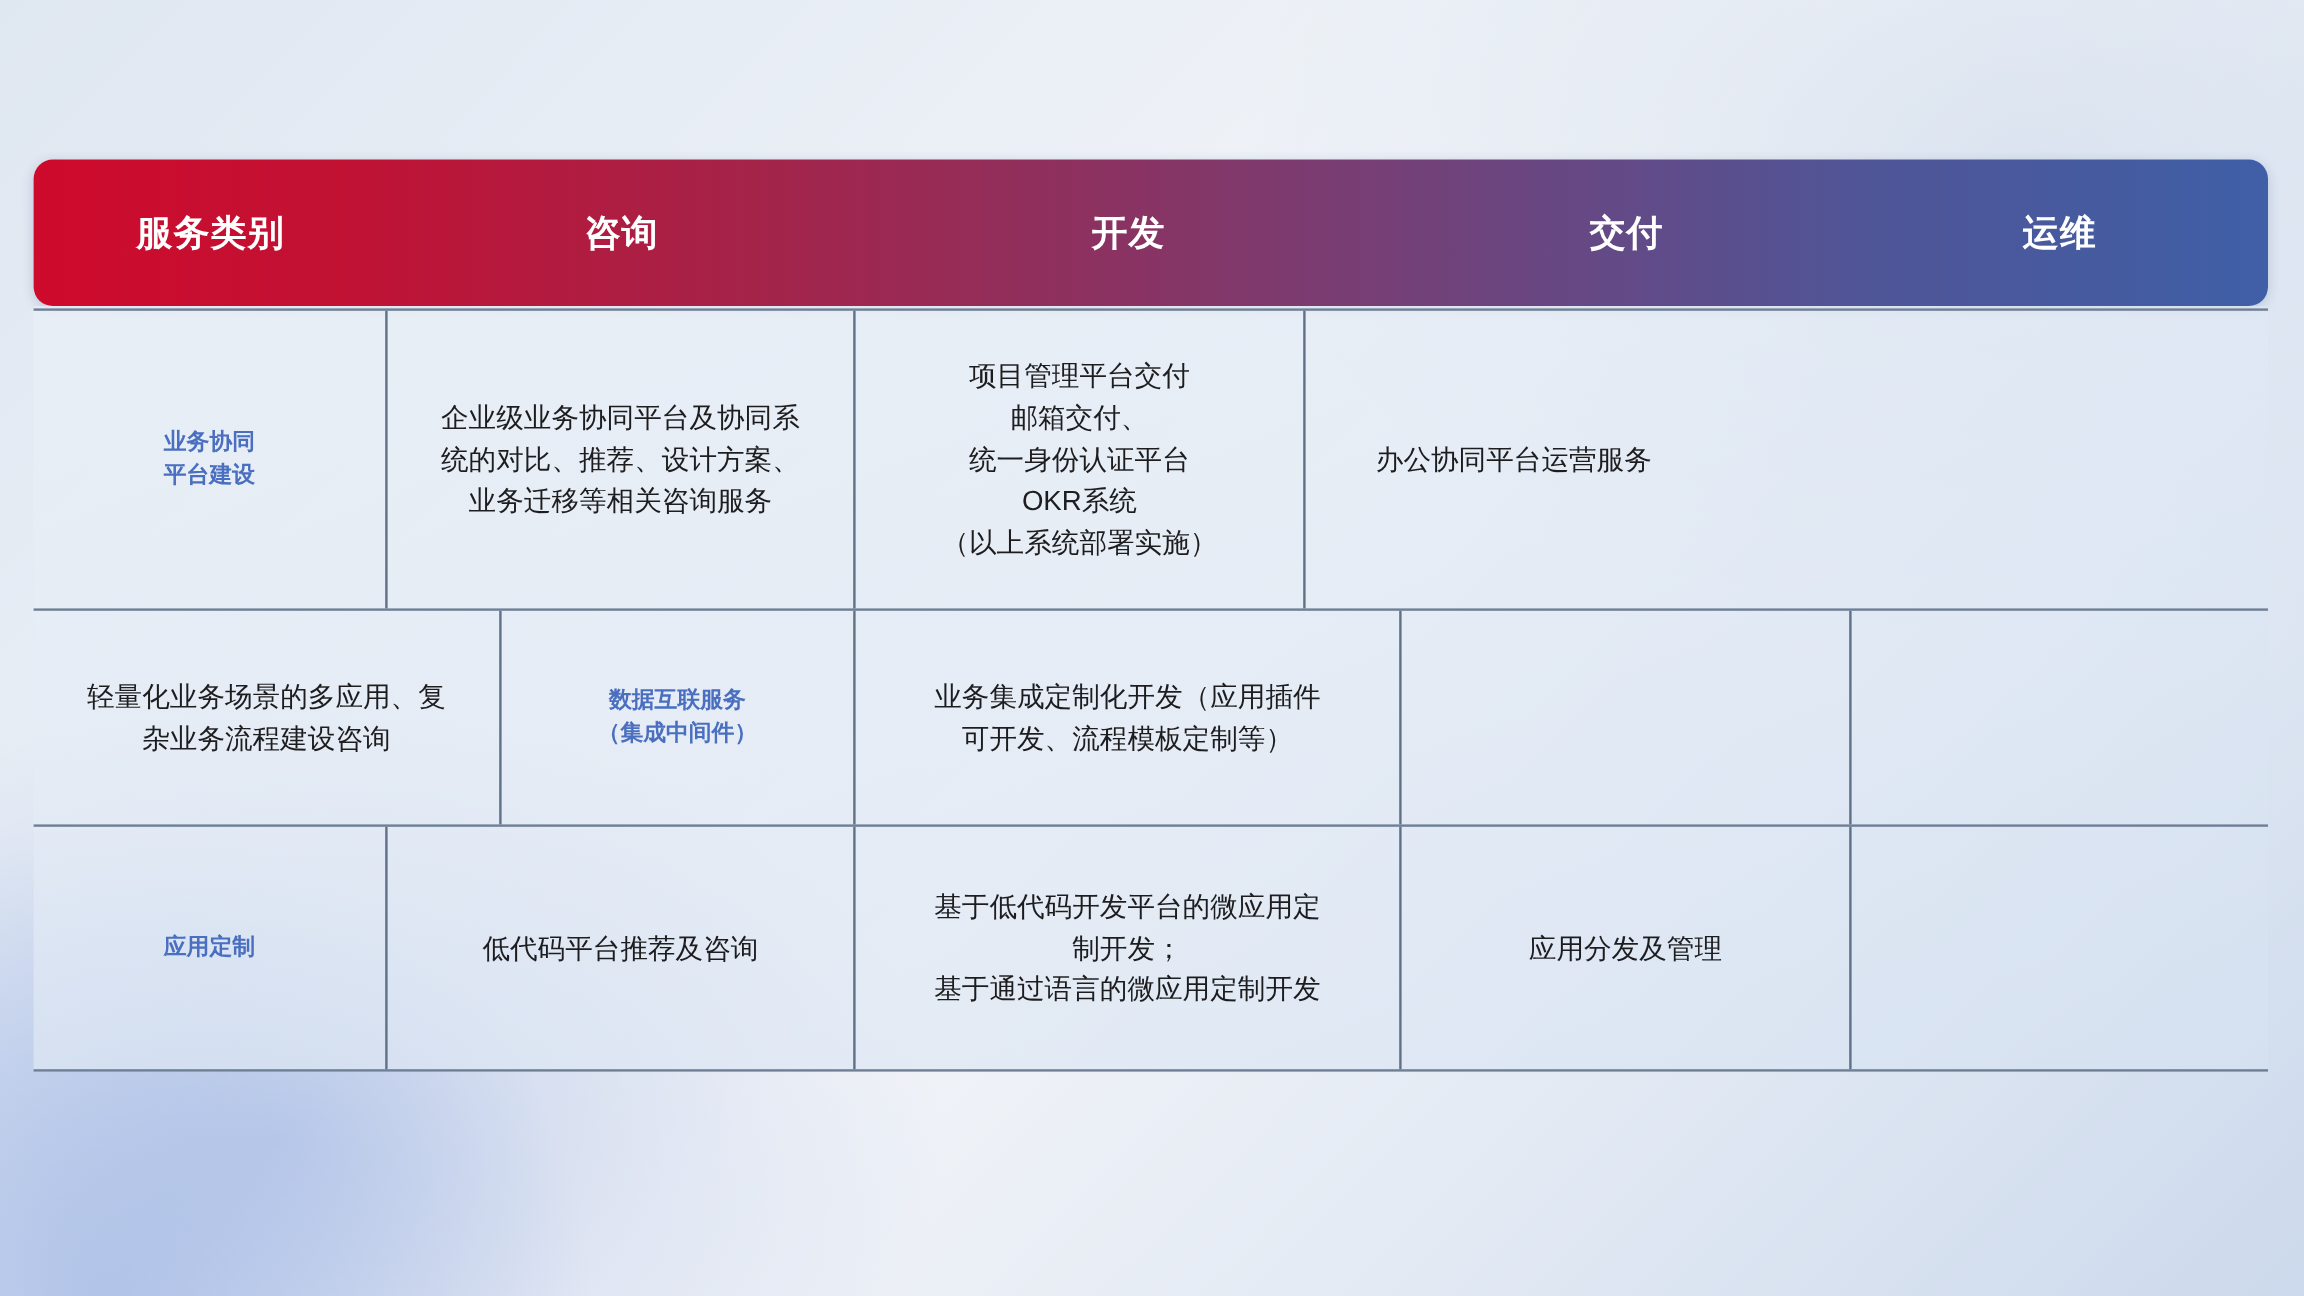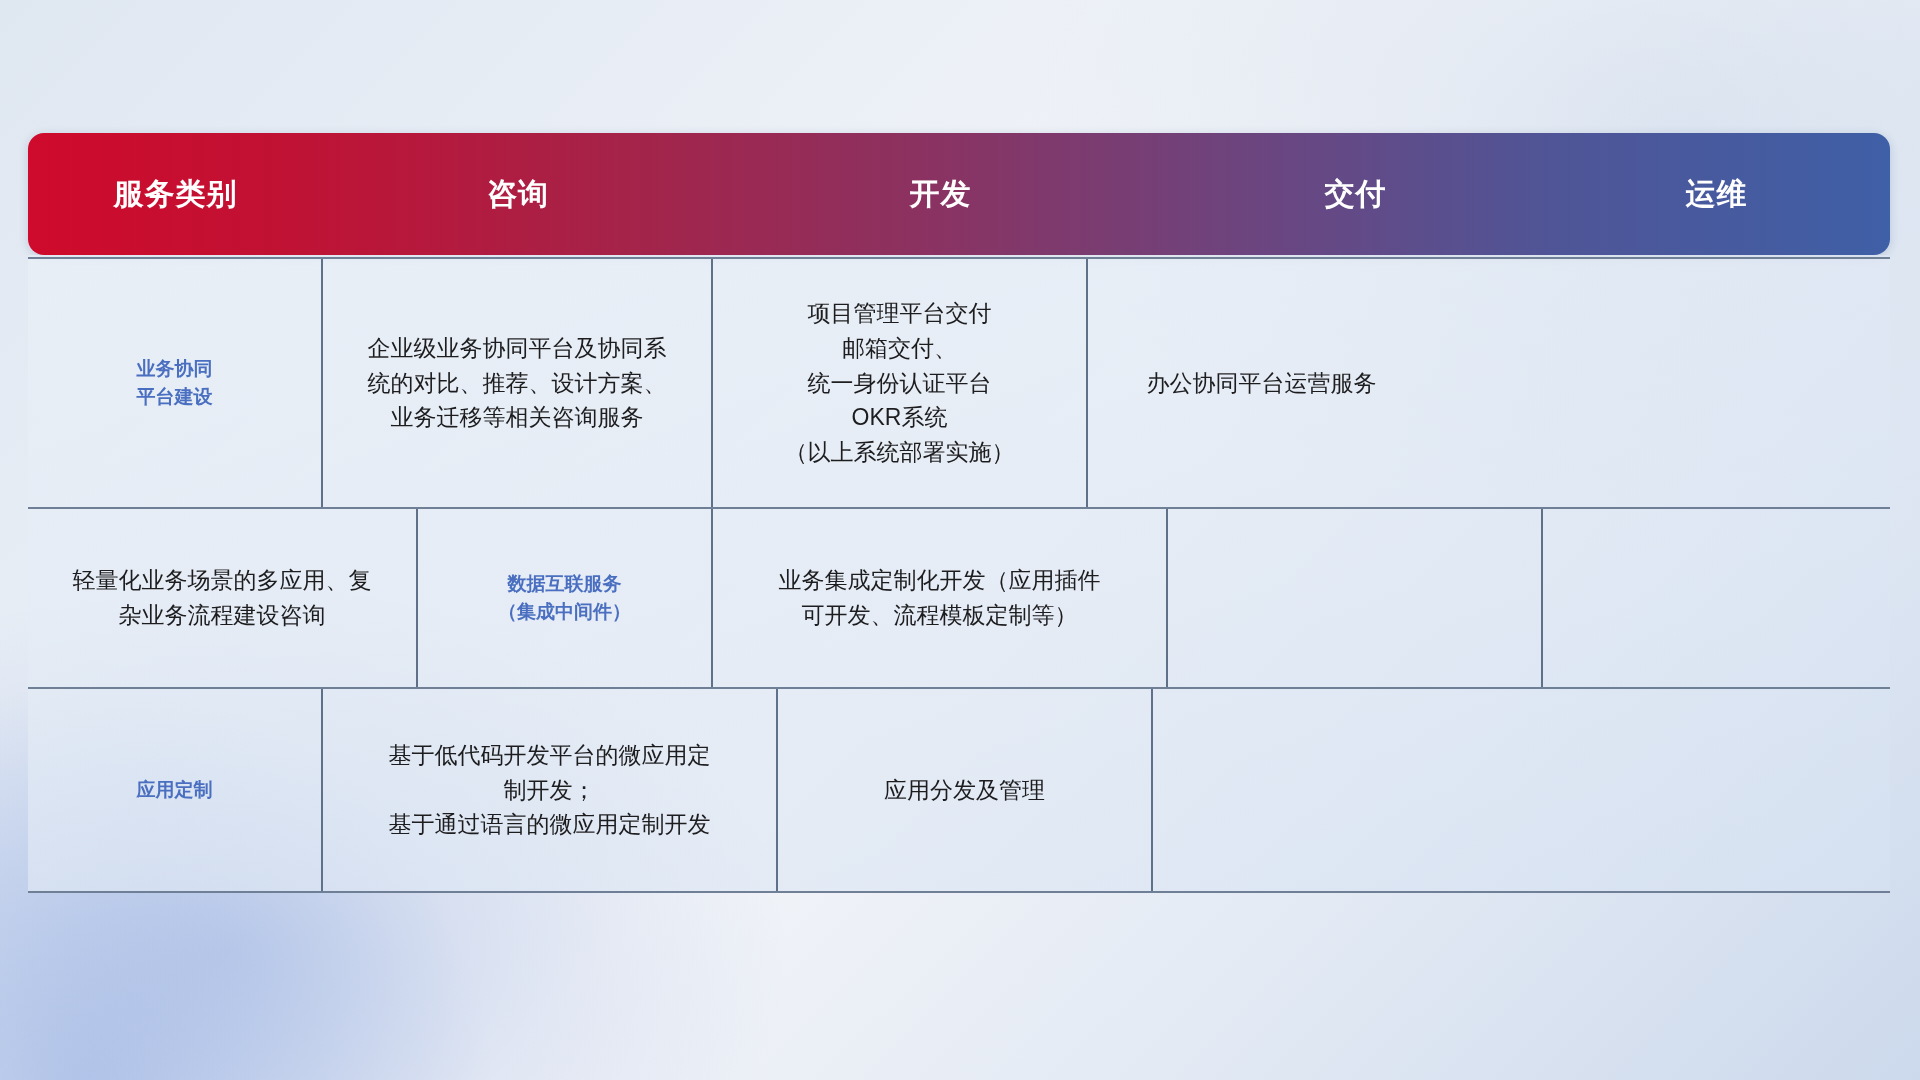--- a/index.html
+++ b/index.html
@@ -149,20 +149,21 @@
         <div class="td cat c0 vsep">数据互联服务
 （集成中间件）</div>
         <div class="td c2 vsep">业务集成定制化开发（应用插件
 可开发、流程模板定制等）</div>
         <div class="td c3 vsep"></div>
         <div class="td c4"></div>
       </div>
 
       <div class="tr last r2">
         <div class="td cat c0 vsep">应用定制</div>
+        <div class="td c1 vsep">低代码平台推荐及咨询</div>
         <div class="td c2 vsep">基于低代码开发平台的微应用定
 制开发；
 基于通过语言的微应用定制开发</div>
         <div class="td c3 vsep">应用分发及管理</div>
         <div class="td c4"></div>
       </div>
 
     </div>
   </div>
 </div>

